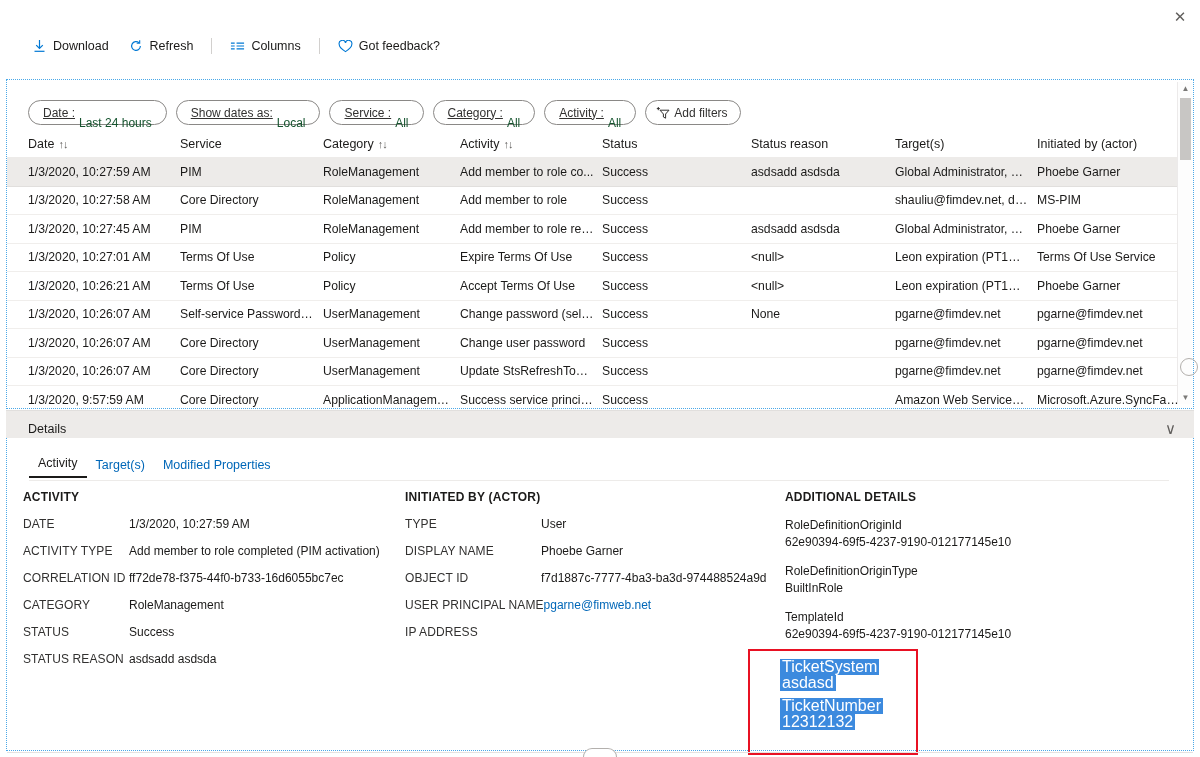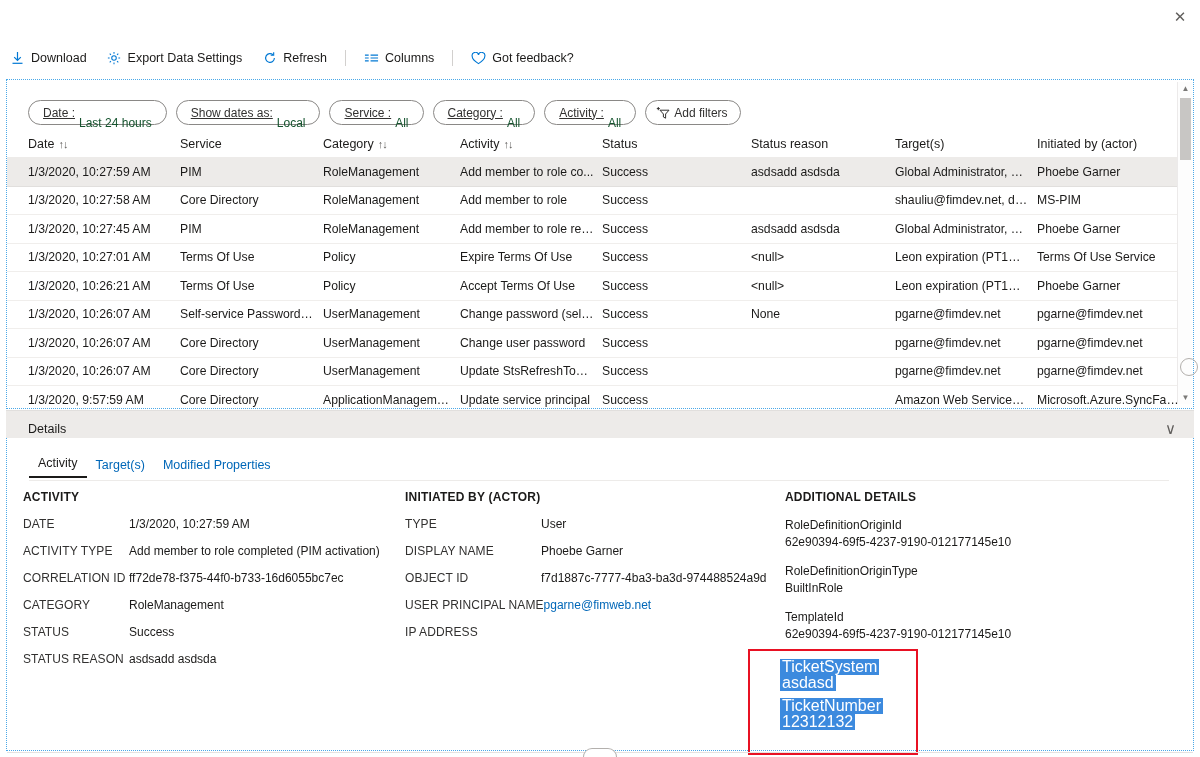--- a/index.html
+++ b/index.html
@@ -19,22 +19,22 @@
   .close-btn {
     position: absolute; right: 6px; top: 3px;
     width: 28px; height: 26px;
     display: flex; align-items: center; justify-content: center;
     color: #605e5c; font-size: 15px; line-height: 1; cursor: pointer;
     background: transparent; border: none; padding: 0;
   }
 
   
   .toolbar {
-    position: absolute; left: 0; top: 40px; width: 1200px; height: 36px;
-    display: flex; align-items: center; gap: 0px;
+    position: absolute; left: 0; top: 28px; width: 1200px; height: 36px;
+    display: flex; align-items: center; padding-left: 22px; gap: 0px;
     background: #fff;
   }
   .tb-item {
     display: flex; align-items: center; gap: 6px;
     height: 30px; padding: 0 10px; cursor: pointer;
     color: #1b1a19; font-size: 12.5px; white-space: nowrap;
   }
   .tb-ico { width: 15px; height: 15px; display: inline-flex; align-items: center; justify-content: center; color: #0078d4; flex: 0 0 auto; }
   .tb-sep { width: 1px; height: 16px; background: #d2d0ce; margin: 0 8px; }
 
@@ -145,29 +145,20 @@
         <svg width="13" height="14" viewBox="0 0 13 14">
             <path d="M6.5 1v8M3.2 6.2L6.5 9.5l3.3-3.3" stroke="#0078d4" stroke-width="1.2" fill="none"></path>
             <path d="M1.5 12.3h10" stroke="#0078d4" stroke-width="1.2"></path>
           </svg>
       </span>
       <span>Download</span>
     </div>
     <div class="tb-item">
       <span class="tb-ico">
         <svg width="14" height="14" viewBox="0 0 16 16">
-            <circle cx="8" cy="8" r="2.6" stroke="#0078d4" stroke-width="1.2" fill="none"></circle>
-            <path d="M8 1v2M8 13v2M1 8h2M13 8h2M3.1 3.1l1.4 1.4M11.5 11.5l1.4 1.4M12.9 3.1l-1.4 1.4M4.5 11.5l-1.4 1.4" stroke="#0078d4" stroke-width="1.2"></path>
-          </svg>
-      </span>
-      <span>Export Data Settings</span>
-    </div>
-    <div class="tb-item">
-      <span class="tb-ico">
-        <svg width="14" height="14" viewBox="0 0 16 16">
             <path d="M13 8a5 5 0 1 1-1.6-3.7" stroke="#0078d4" stroke-width="1.3" fill="none"></path>
             <path d="M12.2 1.4v3.4H8.8" stroke="#0078d4" stroke-width="1.3" fill="none"></path>
           </svg>
       </span>
       <span>Refresh</span>
     </div>
     <div class="tb-sep"></div>
     <div class="tb-item">
       <span class="tb-ico">
         <svg width="15" height="12" viewBox="0 0 16 12">
@@ -329,21 +320,21 @@
       <div class="cell c-activity">Update StsRefreshToken...</div>
       <div class="cell c-status">Success</div>
       <div class="cell c-reason"></div>
       <div class="cell c-target">pgarne@fimdev.net</div>
       <div class="cell c-actor">pgarne@fimdev.net</div>
     </div>
     <div class="row">
       <div class="cell c-date">1/3/2020, 9:57:59 AM</div>
       <div class="cell c-service">Core Directory</div>
       <div class="cell c-category">ApplicationManagement</div>
-      <div class="cell c-activity">Update service principal</div>
+      <div class="cell c-activity">Success service principal</div>
       <div class="cell c-status">Success</div>
       <div class="cell c-reason"></div>
       <div class="cell c-target">Amazon Web Services (A...</div>
       <div class="cell c-actor">Microsoft.Azure.SyncFab...</div>
     </div>
   </div>
 
   <div class="vscroll">
     <div class="vs-up">▲</div>
     <div class="vs-thumb"></div>

